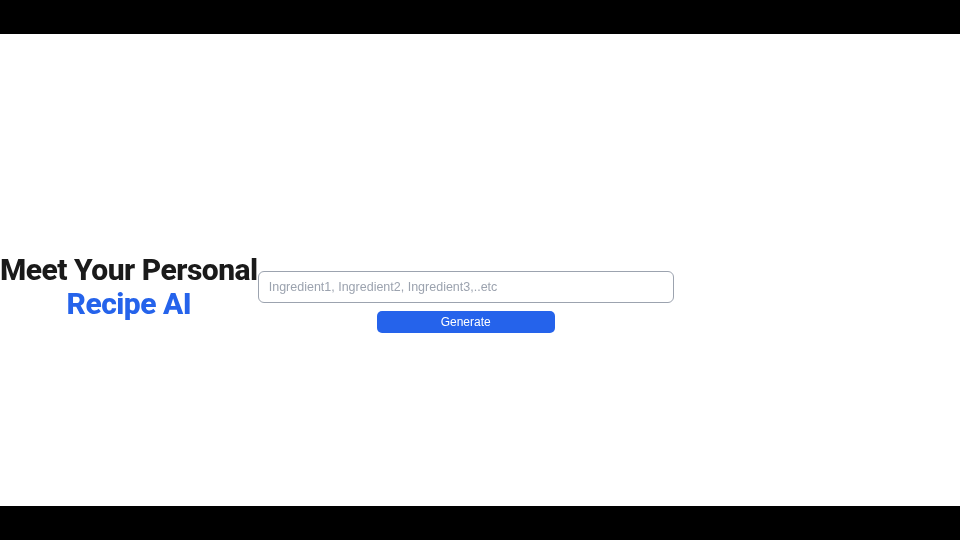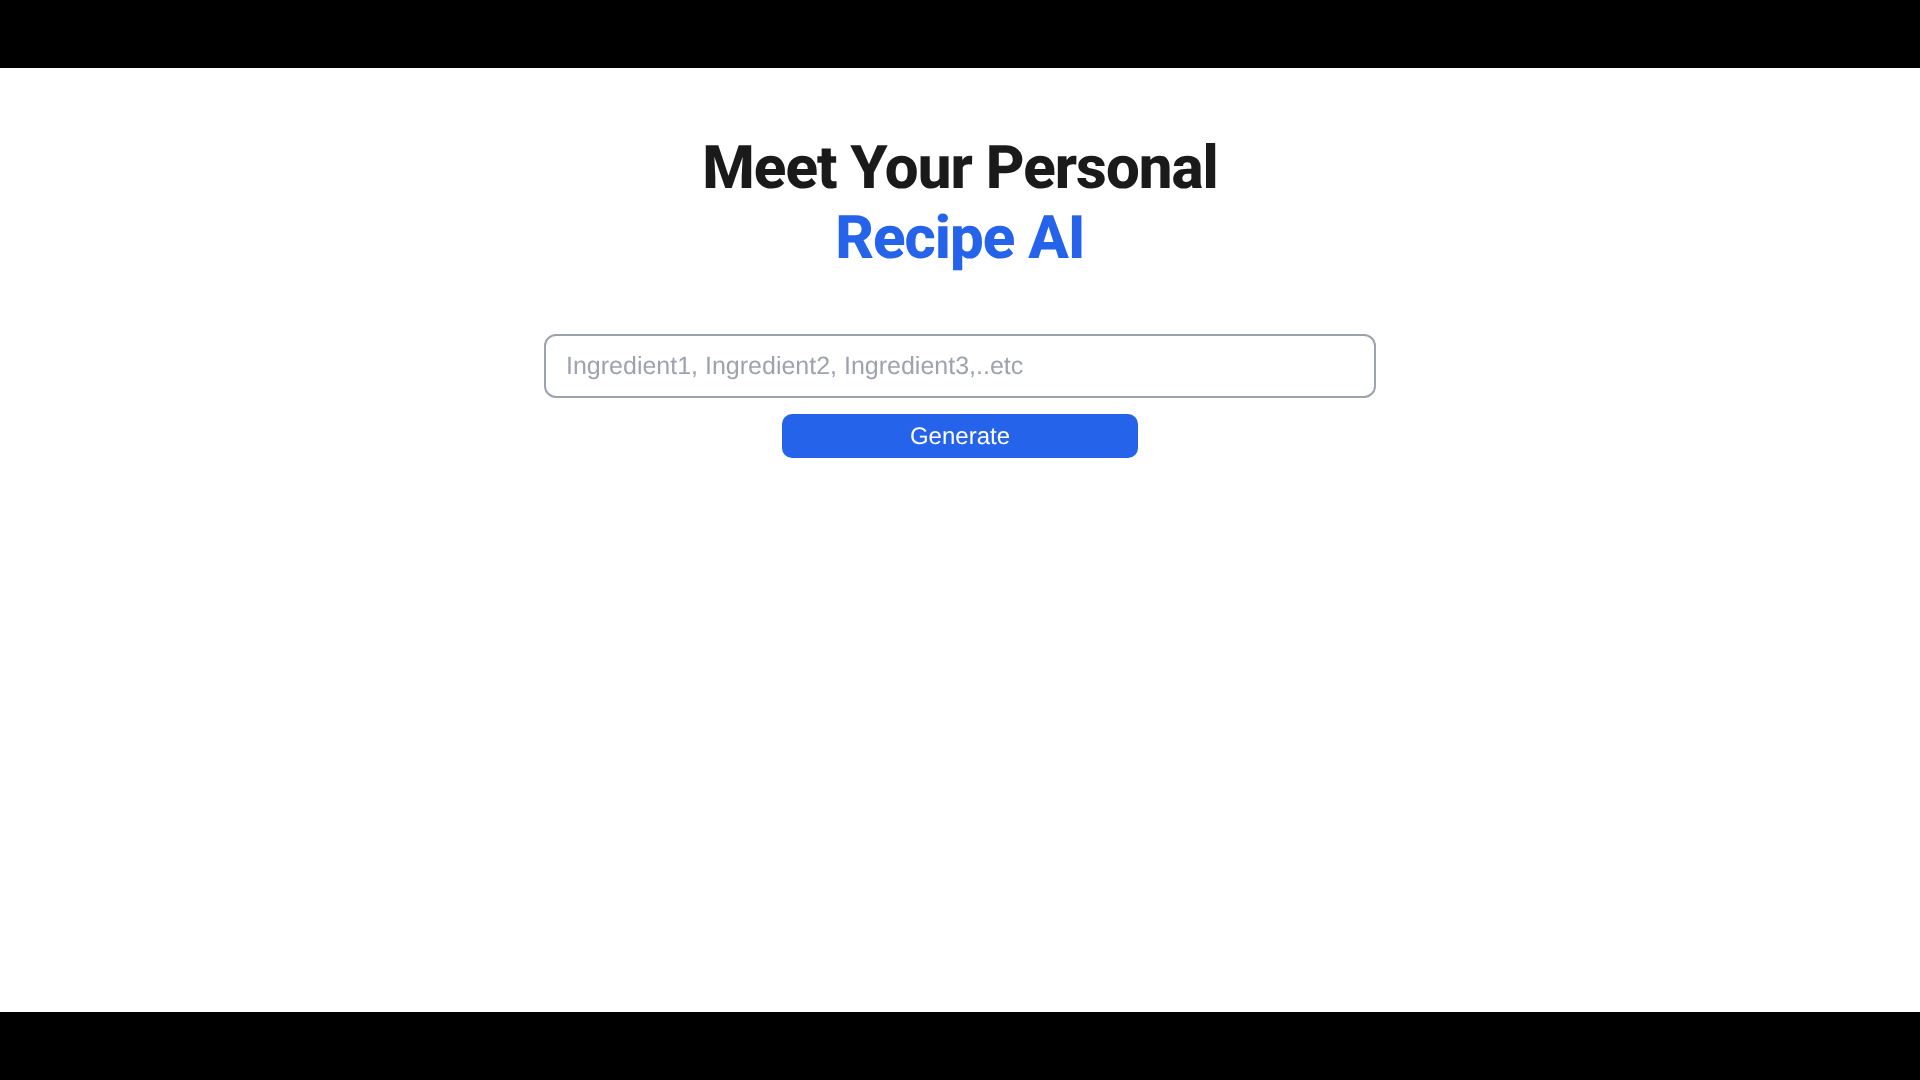--- a/index.html
+++ b/index.html
@@ -24,21 +24,20 @@
     }
     .bar-top { top: 0; }
     .bar-bottom { bottom: 0; }
     .content {
       position: absolute;
       top: 34px;
       bottom: 34px;
       left: 0;
       right: 0;
       display: flex;
-      flex-direction: column;
       align-items: center;
       padding-top: 34px;
     }
     .heading {
       text-align: center;
       font-weight: 800;
       line-height: 1.15;
     }
     .heading-line1 {
       font-size: 30px;

